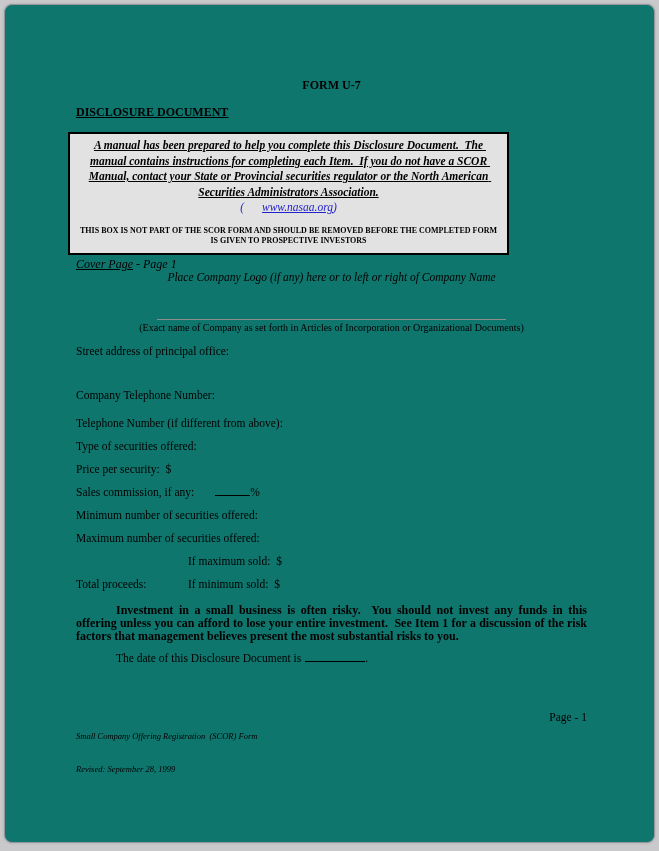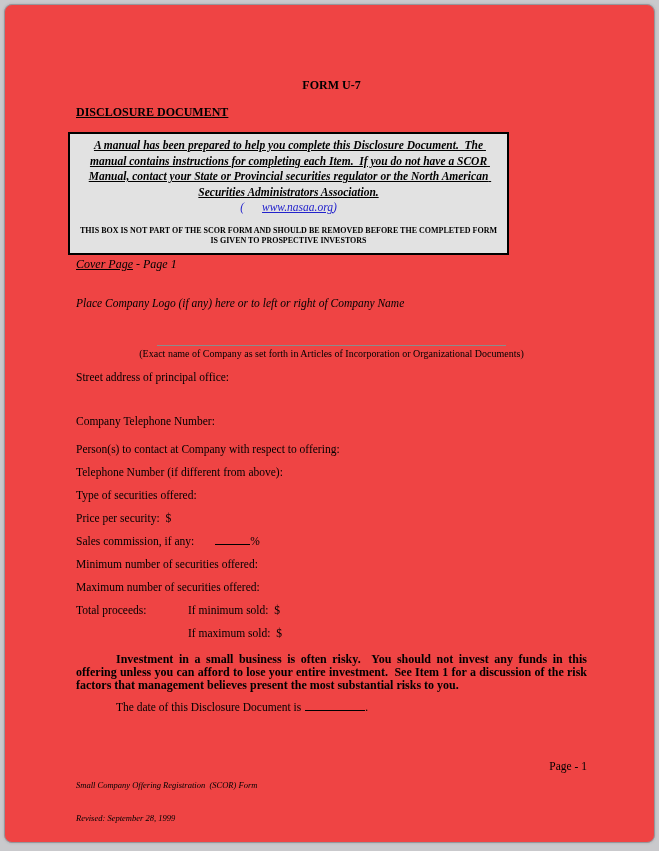--- a/index.html
+++ b/index.html
@@ -7,21 +7,21 @@
     width: 659px; height: 851px;
     background: #c9c9cc;
     font-family: "Liberation Serif", "DejaVu Serif", serif;
     color: #000;
     overflow: hidden;
   }
   .page {
     position: absolute;
     left: 4px; top: 4px;
     width: 651px; height: 839px;
-    background: #ef4444;
+    background: #0f766e;
     border: 1px solid #96969b;
     border-radius: 8px;
     box-shadow: 0 0 3px rgba(0,0,0,0.15);
     overflow: hidden;
   }
   .content {
     padding: 74px 67px 0 71px;
     font-size: 11.5px;
     line-height: 12px;
   }
@@ -74,22 +74,21 @@
     font-family: Liberation Serif, serif;
   }
   .cover-label {
     margin-top: 3px;
     font-style: italic;
     font-size: 12px;
     line-height: 13px;
   }
   .cover-label .u { text-decoration: underline; }
   .logo-instruction {
-    margin-top: 26px;
-    text-align: left;
+    text-align: center;
     font-style: italic;
     font-size: 11.5px;
     line-height: 13px;
   }
   .company-rule {
     width: 349px;
     height: 36px;
     margin: 0 auto;
     border-bottom: 1px solid #8c8c8c;
   }
@@ -166,32 +165,31 @@
 
     <div class="cover-label"><span class="u">Cover Page</span><span> - Page 1</span></div>
 
     <div class="logo-instruction">Place Company Logo (if any) here or to left or right of Company Name</div>
 
     <div class="company-rule"></div>
     <div class="company-caption">(Exact name of Company as set forth in Articles of Incorporation or Organizational Documents)</div>
 
     <div class="field first gap-after-address">Street address of principal office:</div>
     <div class="field gap-after-phone">Company Telephone Number:</div>
-    <div class="field">Person(s) to contact at Company with respect to offering:</div>
     <div class="field">Telephone Number (if different from above):</div>
     <div class="field">Type of securities offered:</div>
     <div class="field">Price per security:  $</div>
 
     <div class="field"><span>Sales commission, if any:</span><span class="blank commission-blank"></span><span>%</span></div>
 
     <div class="field">Minimum number of securities offered:</div>
     <div class="field">Maximum number of securities offered:</div>
 
+    <div class="field"><span class="indent-112">If maximum sold:  $</span></div>
     <div class="field"><span class="tab-label">Total proceeds:</span><span>If minimum sold:  $</span></div>
-    <div class="field"><span class="indent-112">If maximum sold:  $</span></div>
 
     <div class="risk-paragraph">Investment in a small business is often risky.  You should not invest any funds in this offering unless you can afford to lose your entire investment.  See Item 1 for a discussion of the risk factors that management believes present the most substantial risks to you.</div>
 
     <div class="date-line"><span>The date of this Disclosure Document is</span><span class="blank date-blank"></span><span>.</span></div>
 
     <div class="footer">
       <div class="footer-left">
         <div>Small Company Offering Registration  (SCOR) Form</div>
         <div>Revised: September 28, 1999</div>
       </div>

